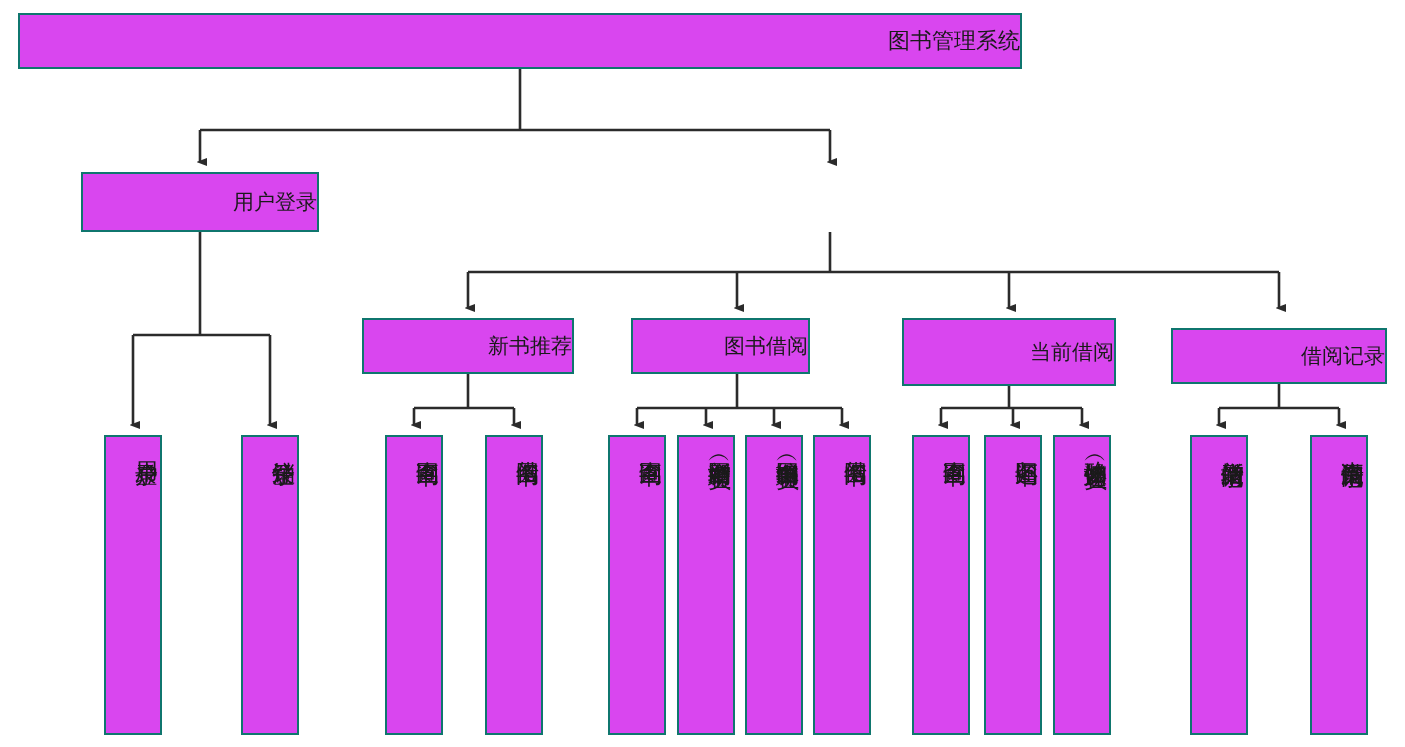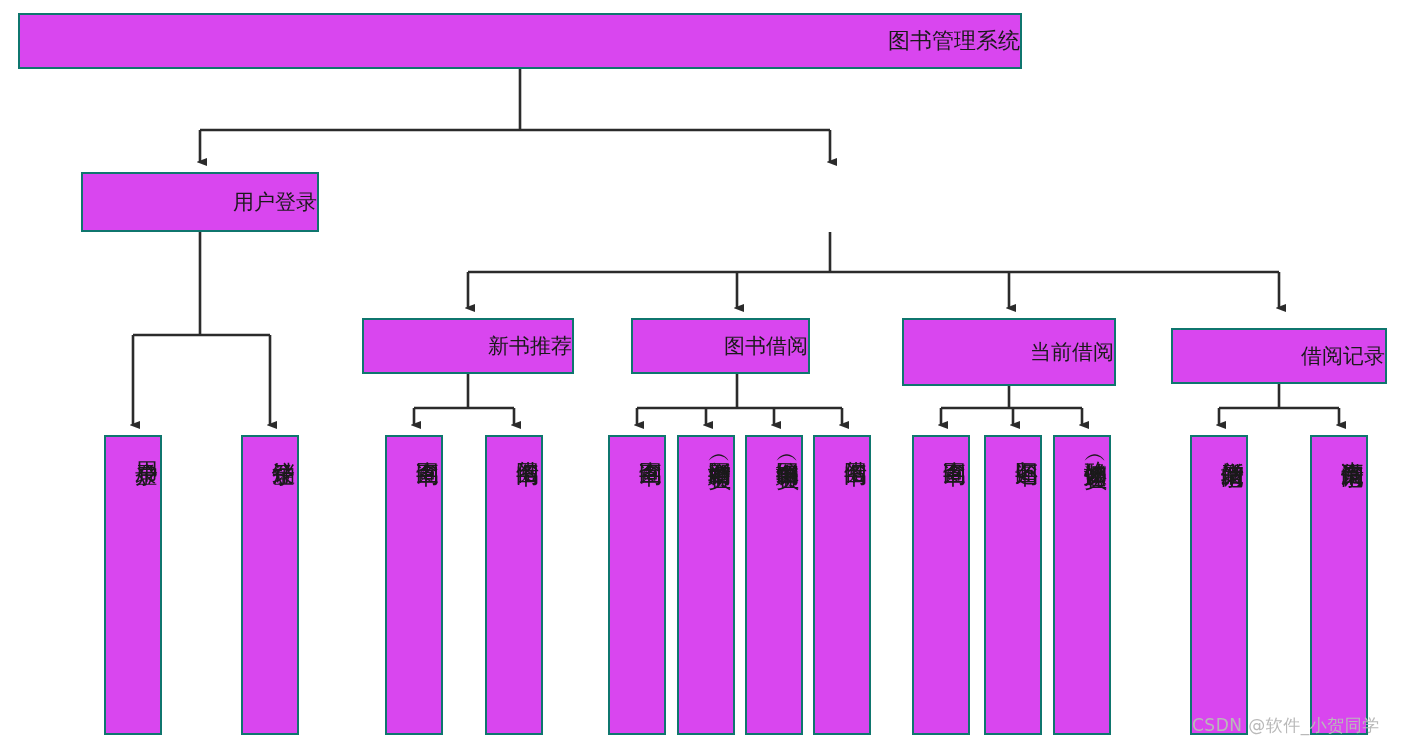--- a/index.html
+++ b/index.html
@@ -171,14 +171,13 @@
   <div class="node vertical" style="left: 1053px; top: 435px; width: 58px; height: 300px;">
     <span class="node-label">确认归还（管理员）</span>
   </div>
   <div class="node vertical" style="left: 1190px; top: 435px; width: 58px; height: 300px;">
     <span class="node-label">新增借阅记录</span>
   </div>
   <div class="node vertical" style="left: 1310px; top: 435px; width: 58px; height: 300px;">
     <span class="node-label">查询借阅记录</span>
   </div>
 
-  <div class="watermark" style="left: 1192px; top: 714px;">CSDN @软件_小贺同学</div>
 </div>
 
 </body></html>

